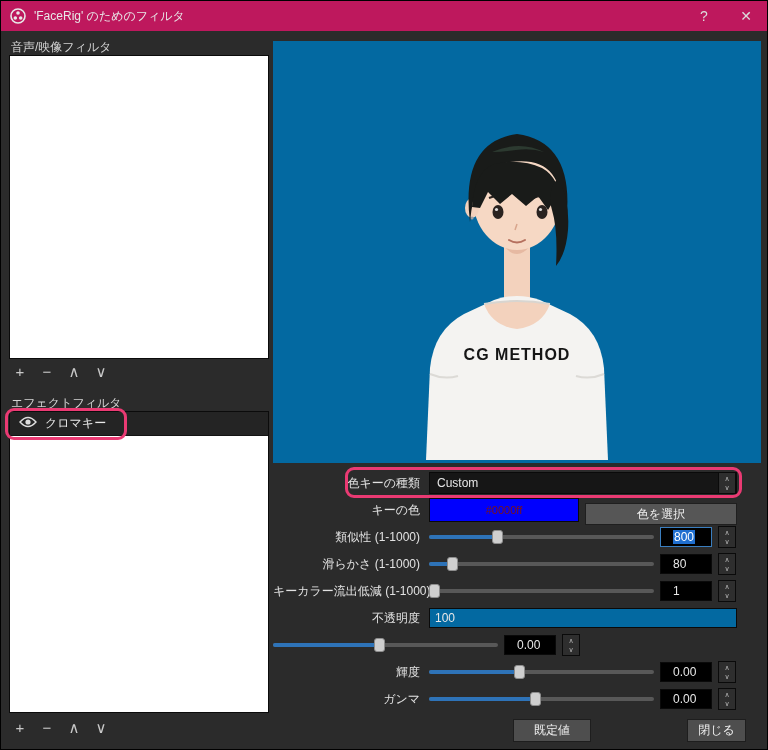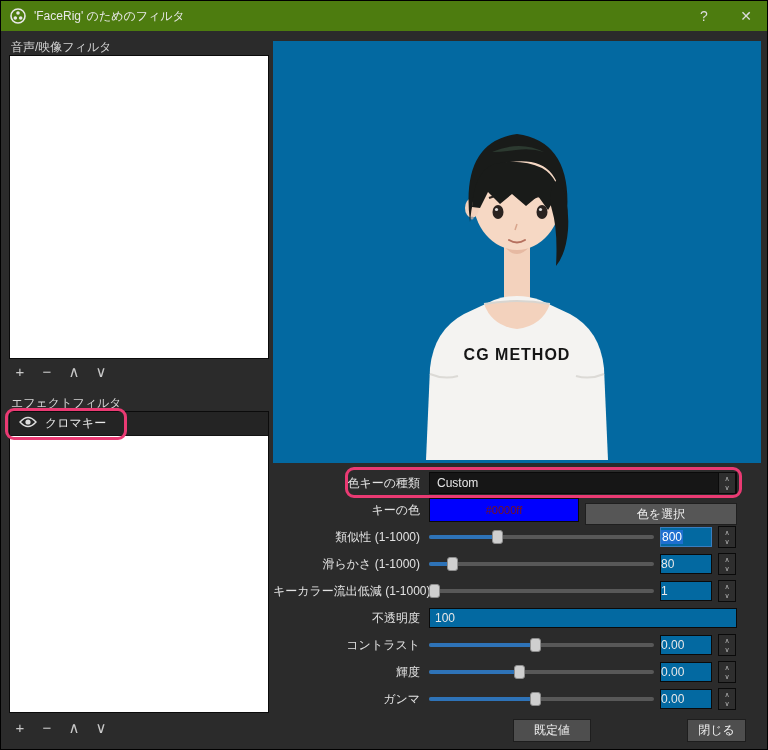--- a/index.html
+++ b/index.html
@@ -13,21 +13,21 @@
   .window {
     position: relative;
     width: 768px; height: 750px;
     background: #2b2b2b;
     border: 1px solid #000;
     overflow: hidden;
   }
   
   .titlebar {
     position: absolute; left:0; top:0; right:0; height:30px;
-    background:#4d7c0f;
+    background:#be185d;
     display:flex; align-items:center;
     padding-left:9px;
   }
   .titlebar .logo { width:16px; height:16px; margin-right:8px; flex:0 0 auto; }
   .titlebar .title { color:#e8e8e8; font-size:12px; }
   .titlebar .tb-btns { margin-left:auto; display:flex; height:30px; }
   .tb-btn { width:42px; height:30px; display:flex; align-items:center; justify-content:center;
             color:#dcdcdc; font-size:14px; cursor:default; }
   
   .panel-label { position:absolute; left:10px; color:#d4d4d4; font-size:12px; }
@@ -77,22 +77,22 @@
   .gray-btn {
     height:22px; background:#565656; border:1px solid #1f1f1f; color:#efefef;
     display:flex; align-items:center; justify-content:center; flex:1; cursor:default;margin-top:8px;
   }
   .slider { position:relative; width:225px; height:22px; flex:0 0 auto; cursor:default; }
   .slider .track { position:absolute; left:0; right:0; top:9px; height:4px; background:#585858; border-radius:2px; }
   .slider .fill  { position:absolute; left:0; top:9px; height:4px; background:#2e73b8; border-radius:2px; }
   .slider .thumb { position:absolute; top:4px; width:11px; height:14px; margin-left:-5px;
                    background:#cfcfcf; border-radius:3px; border:1px solid #8d8d8d; }
   .spinbox {
-    width:52px; height:20px; background:#0369a1; border:1px solid #0a0a0a;
-    padding:0 0; line-height:18px; color:#e8e8e8; overflow:hidden; flex:0 0 auto;
+    width:52px; height:20px; background:#000000; border:1px solid #0a0a0a;
+    padding:0 12px; line-height:18px; color:#e8e8e8; overflow:hidden; flex:0 0 auto;
   }
   .spinbox.focused { border-color:#3a7ebf; }
   .spinbox .selected { background:#1f6fd0; color:#ffffff; padding:0 1px; }
   .wide-input {
     width:308px; height:20px; background:#0369a1; border:1px solid #0a0a0a;
     padding:0 5px; line-height:18px; color:#e8e8e8;
   }
   
   .footer-btn {
     position:absolute; height:23px; background:#4e4e4e; border:1px solid #1e1e1e;
@@ -285,21 +285,20 @@
     <div class="row">
       <div class="row-label">不透明度</div>
       <div class="row-ctrl">
         <div class="wide-input">
           <span>100</span>
         </div>
       </div>
     </div>
 
     <div class="row">
-      <div class="row-label">コントラスト</div>
       <div class="row-ctrl">
         <div class="slider">
           <div class="track"></div>
             <div class="fill" style="width:47%"></div>
             <div class="thumb" style="left:47%"></div>
         </div>
         <div class="spinbox">
           <span>0.00</span>
         </div>
         <span class="spin-arrows">

